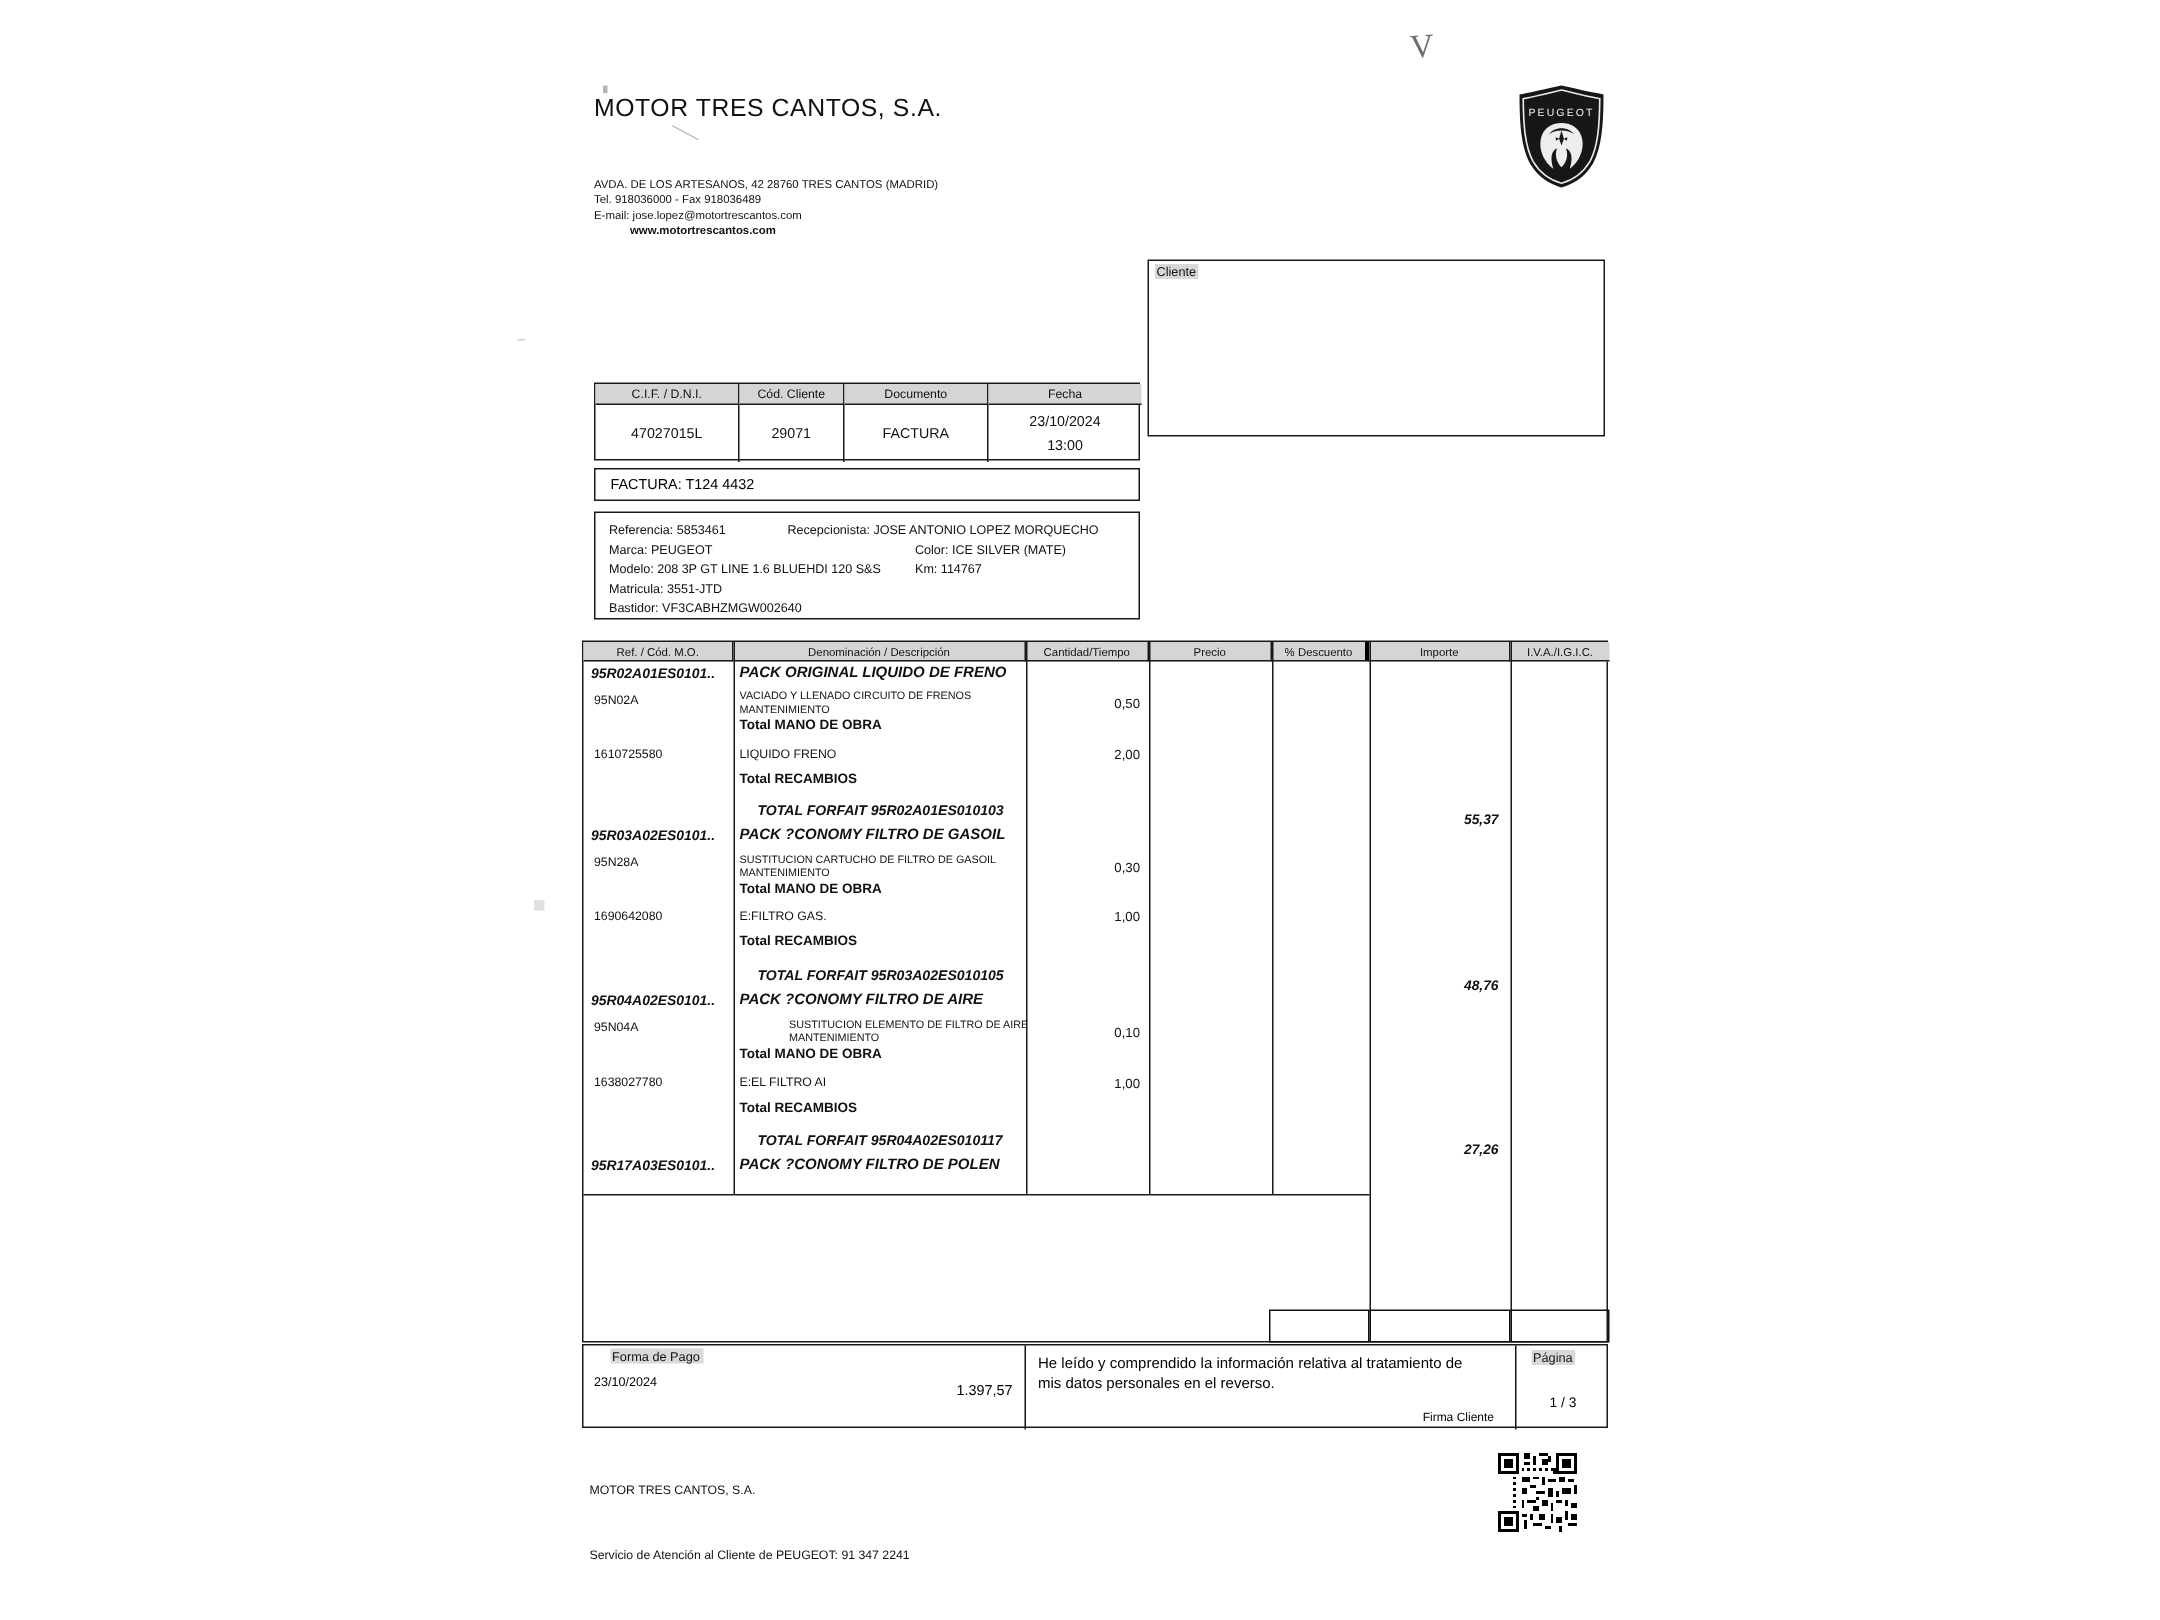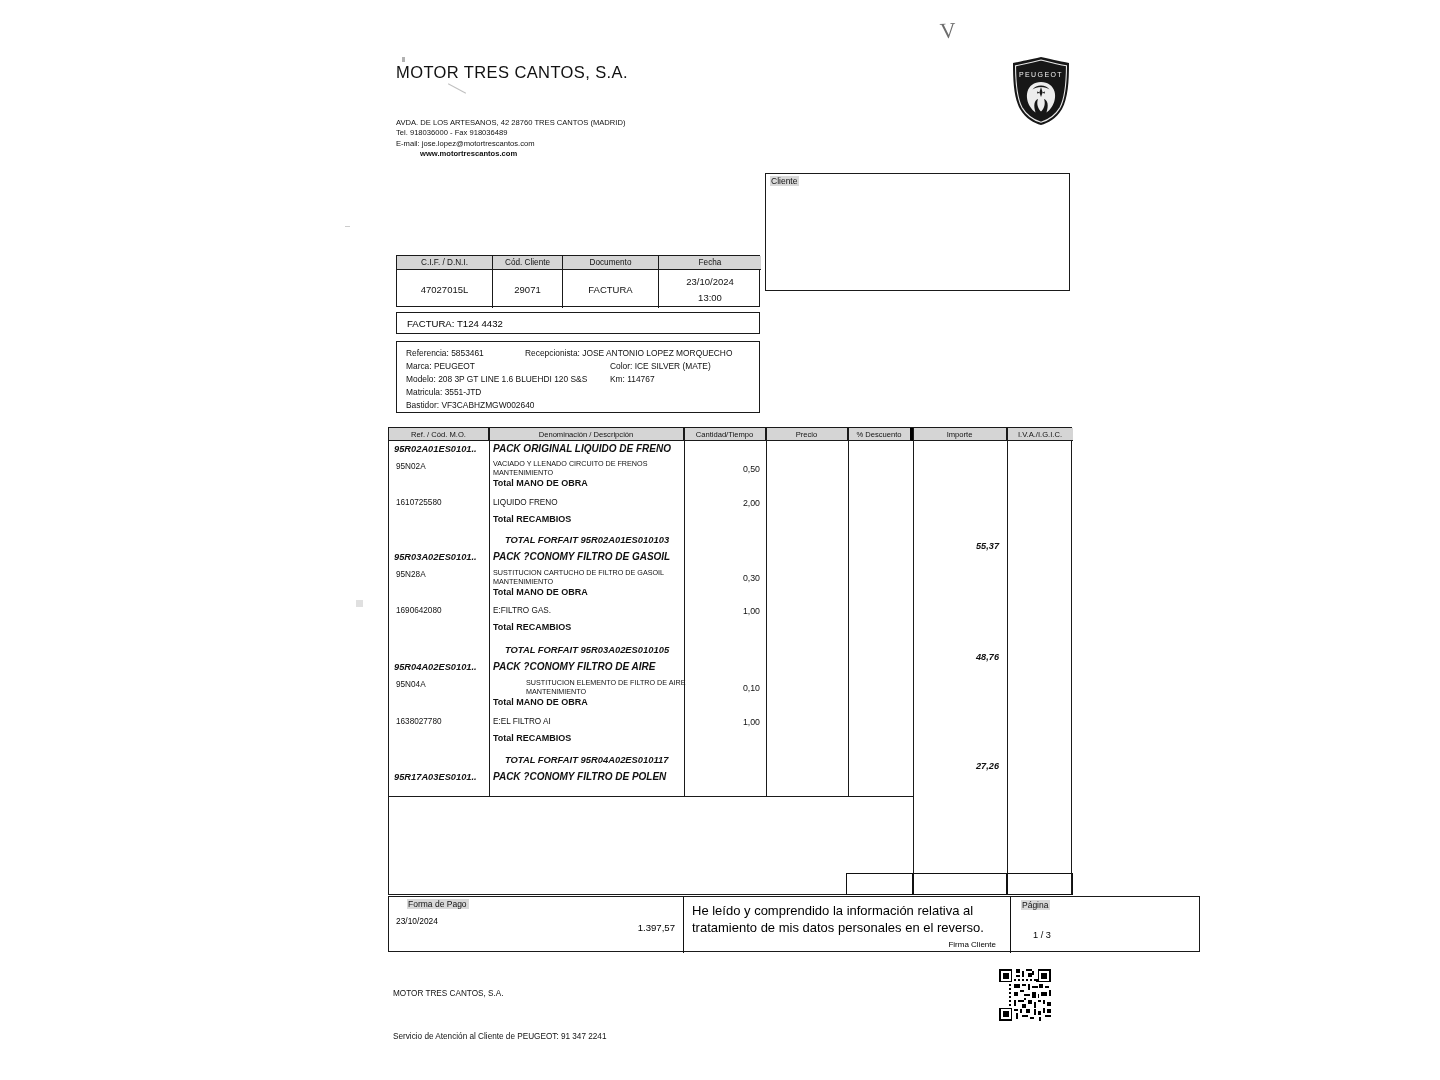--- a/index.html
+++ b/index.html
@@ -82,28 +82,28 @@
   .op-desc{font-size:7.2px;line-height:1.22;white-space:pre-line;}
   .tot-lbl{font-size:9px;font-weight:bold;}
   .forfait{font-style:italic;font-weight:bold;font-size:9.4px;}
   .qty{font-size:8.8px;text-align:right;}
   .amt{font-style:italic;font-weight:bold;font-size:9.2px;text-align:right;}
 
   
   .tot-strip{position:absolute;border:1.6px solid #111;box-sizing:border-box;height:22px;}
 
   
-  #footer-row{left:388px;top:896px;width:812px;height:56px;}
+  #footer-row{left:388px;top:896px;width:684px;height:56px;}
   .fr-cell{position:absolute;top:0;height:56px;border-right:1.6px solid #111;box-sizing:border-box;}
   #fp-cell{left:0;width:295px;}
   #lei-cell{left:295px;width:327px;}
   #pag-cell{left:622px;width:62px;border-right:none;}
   .fp-date{position:absolute;left:7px;top:19px;font-size:8.4px;}
   .fp-amt{position:absolute;right:8px;top:25px;font-size:9.6px;}
-  .lei-txt{position:absolute;left:8px;top:6px;width:300px;font-size:13px;line-height:1.3;}
+  .lei-txt{position:absolute;left:8px;top:6px;width:300px;font-size:10px;line-height:1.3;}
   .firma{position:absolute;right:14px;bottom:4px;font-size:8px;}
   .pag-val{position:absolute;left:0;right:0;top:33px;text-align:center;font-size:9.2px;}
 
   
   .legal{position:absolute;left:393px;font-size:8.2px;line-height:1.45;color:#111;}
   #legal-1{top:988px;}
   #legal-2{top:1004px;width:620px;}
   #legal-3{top:1031px;}
   .qr{position:absolute;left:997px;top:967px;width:56px;height:56px;}
 </style>

